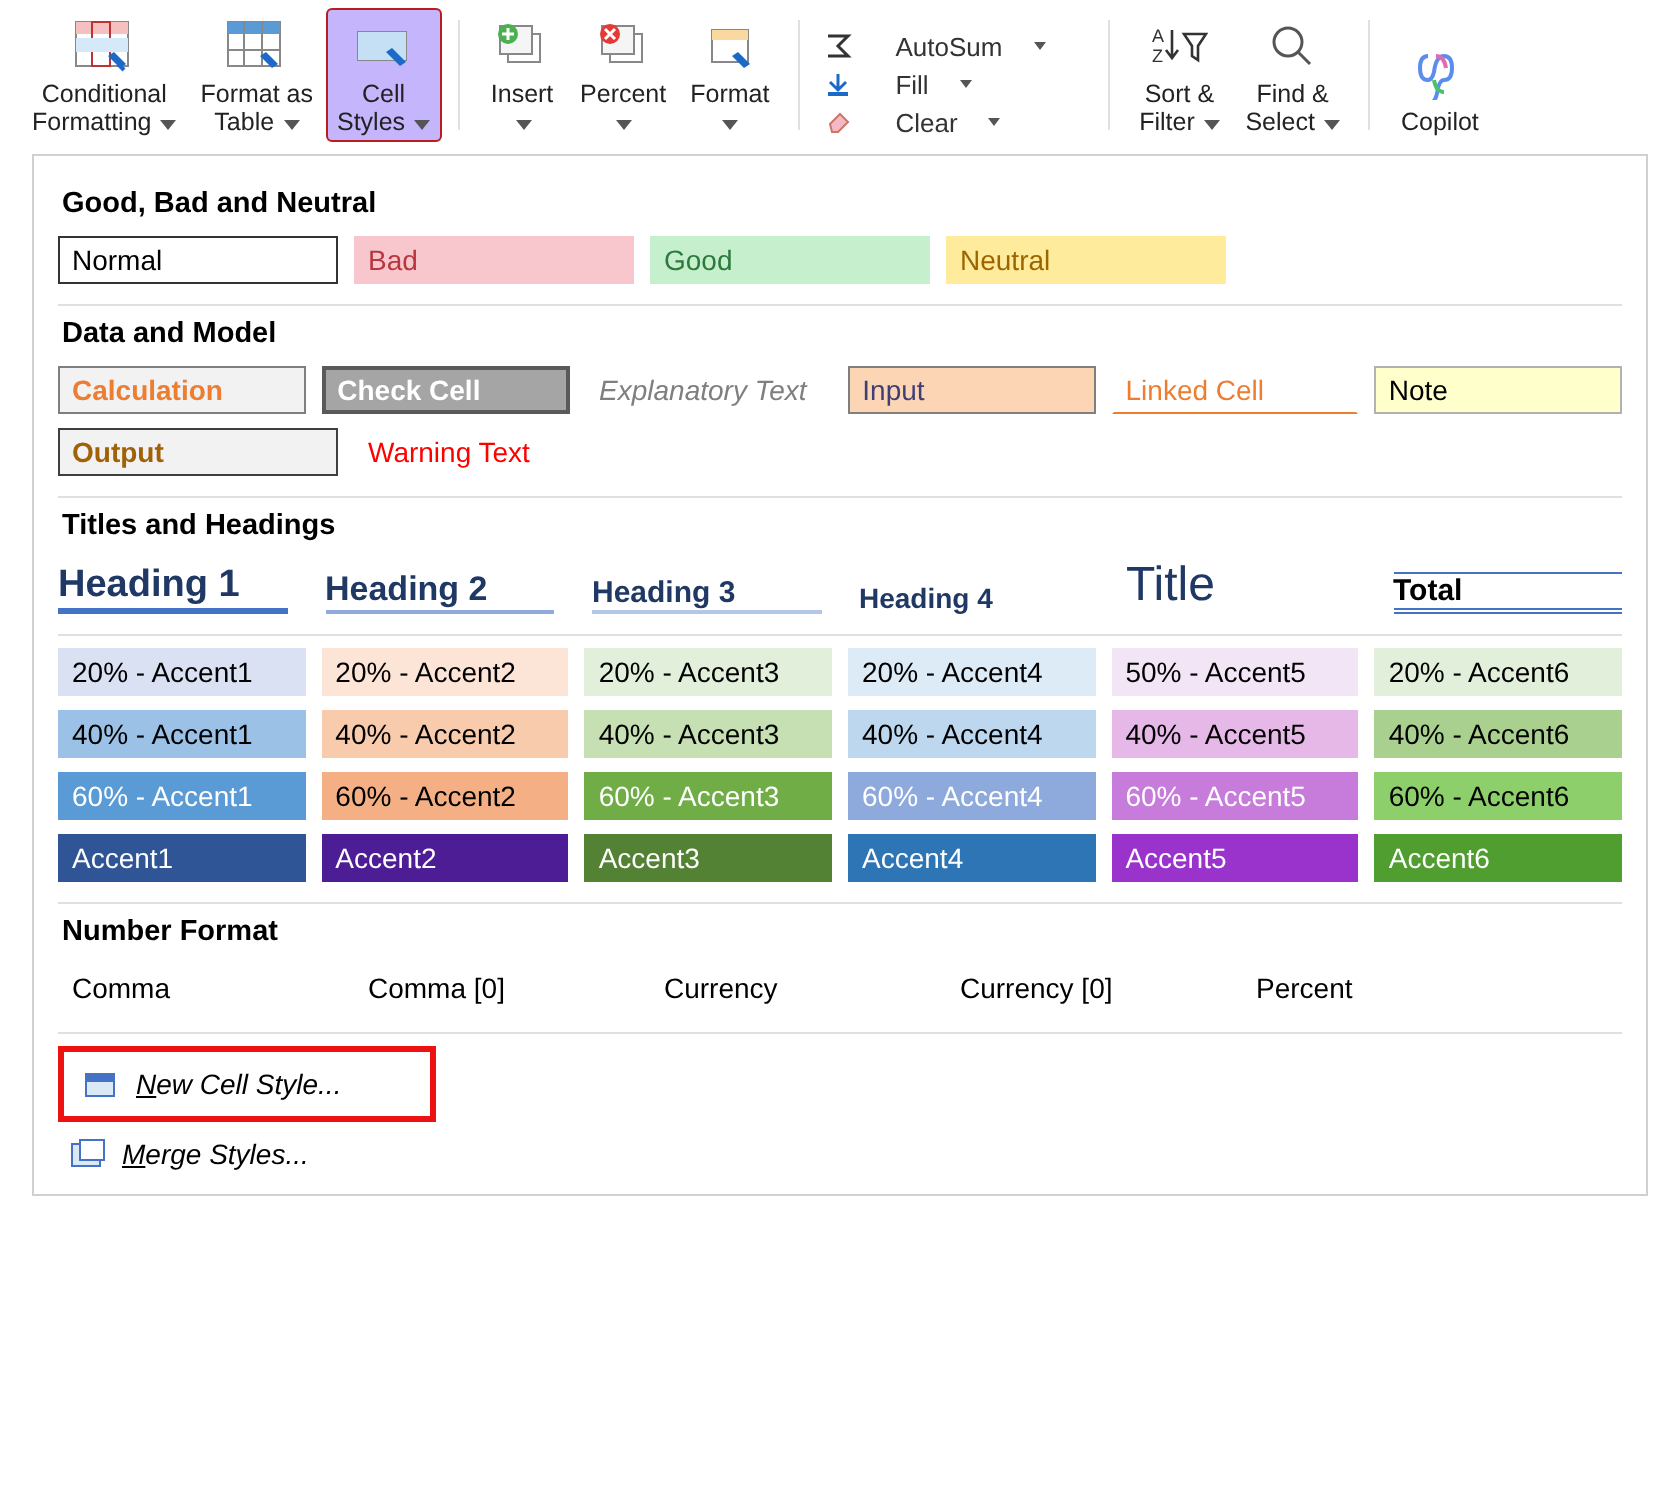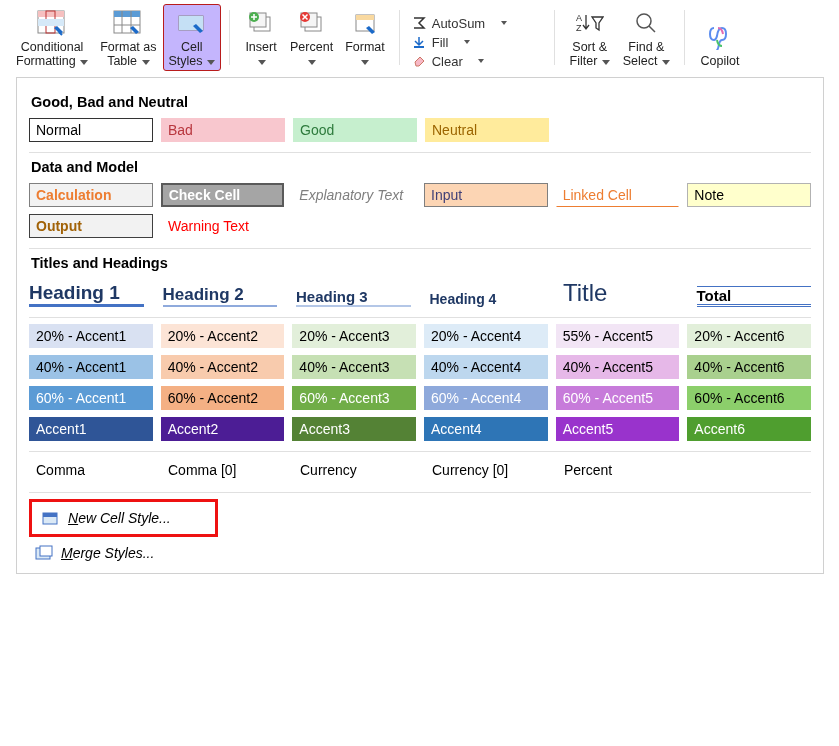--- a/index.html
+++ b/index.html
@@ -7,26 +7,26 @@
   .ribbon { display:flex; align-items:flex-end; padding:4px 4px 6px 4px; background:#fff; }
   .rgroup { display:flex; align-items:flex-end; padding:0 6px; }
   .rsep { width:1px; align-self:stretch; background:#e0e0e0; margin:6px 2px; }
   .rbtn { display:flex; flex-direction:column; align-items:center; justify-content:flex-end; padding:4px 6px 2px 6px; min-width:54px; cursor:default; }
   .rbtn .iconrow { display:flex; align-items:center; justify-content:center; height:30px; }
   .rbtn .lbl { font-size:12.5px; text-align:center; line-height:1.15; margin-top:2px; color:#222; }
   .rbtn.active { background:#c4b5fd; border:1px solid #b91c1c; border-radius:3px; padding:3px 5px 1px 5px; }
   .caret { display:inline-block; width:0; height:0; border-left:4px solid transparent; border-right:4px solid transparent; border-top:5px solid #555; margin-left:1px; vertical-align:middle; }
   .edgroup { display:flex; flex-direction:column; padding:2px 10px; font-size:13px; color:#333; gap:4px; min-width:150px;}
   .edrow { display:flex; align-items:center; gap:6px; }
-  .edrow .txt { flex:0 0 auto; }
+  .edrow .txt { flex:0 0 auto;margin-left:16px; }
   .edrow .tiny { width:14px; height:14px; display:inline-flex; align-items:center; justify-content:center; }
   .gallery { background:#fff; border:1px solid #d0d0d0; margin-left:16px; margin-right:2px; padding:10px 12px 8px 12px; width:808px; }
   .section-title { font-weight:600; font-size:14.5px; margin:6px 0 8px 2px; }
   .row { display:flex; gap:8px; margin-bottom:7px; }
-  .swatch { width:124px; height:24px; display:flex; align-items:center; padding:0 6px; font-size:14px; border:1px solid transparent; }
+  .swatch { width:140px; height:24px; display:flex; align-items:center; padding:0 6px; font-size:14px; border:1px solid transparent; }
   .sep-line { height:1px; background:#e0e0e0; margin:10px 0 6px 0; }
   .head-cell { width:124px; display:flex; align-items:flex-end; font-weight:400; }
   .bottom-item { display:flex; align-items:center; gap:8px; padding:4px 6px; font-size:14px;font-style:italic; }
   .highlight-box { border:3px solid #e11; display:inline-flex; padding:4px 38px 4px 4px;}
   .underline { text-decoration:underline; }
   svg { display:block; }
   .small-drop { width:0;height:0;border-left:3px solid transparent;border-right:3px solid transparent;border-top:4px solid #555; display:inline-block;}
 </style>
 </head>
 <body>
@@ -211,21 +211,21 @@
     <div class="head-cell" style="font-size:24px;color:#1f3864">Title</div>
     <div class="head-cell" style="font-size:15px;font-weight:700;border-top:1px solid #4472c4;border-bottom:3px double #4472c4">Total</div>
   </div>
   <div class="sep-line"></div>
 
   <div class="row">
     <div class="swatch" style="background:#d9e1f2">20% - Accent1</div>
     <div class="swatch" style="background:#fce4d6">20% - Accent2</div>
     <div class="swatch" style="background:#e2efda">20% - Accent3</div>
     <div class="swatch" style="background:#ddebf7">20% - Accent4</div>
-    <div class="swatch" style="background:#f2e5f5">55% - Accent5</div>
+    <div class="swatch" style="background:#f2e5f5">50% - Accent5</div>
     <div class="swatch" style="background:#e2efda">20% - Accent6</div>
   </div>
   <div class="row">
     <div class="swatch" style="background:#9bc2e6">40% - Accent1</div>
     <div class="swatch" style="background:#f8cbad">40% - Accent2</div>
     <div class="swatch" style="background:#c6e0b4">40% - Accent3</div>
     <div class="swatch" style="background:#bdd7ee">40% - Accent4</div>
     <div class="swatch" style="background:#e6b8e8">40% - Accent5</div>
     <div class="swatch" style="background:#a9d08e">40% - Accent6</div>
   </div>
@@ -240,20 +240,21 @@
   <div class="row">
     <div class="swatch" style="background:#2f5597;color:#fff">Accent1</div>
     <div class="swatch" style="background:#4c1d95;color:#fff">Accent2</div>
     <div class="swatch" style="background:#548235;color:#fff">Accent3</div>
     <div class="swatch" style="background:#2e75b6;color:#fff">Accent4</div>
     <div class="swatch" style="background:#9933cc;color:#fff">Accent5</div>
     <div class="swatch" style="background:#4f9e2f;color:#fff">Accent6</div>
   </div>
   <div class="sep-line"></div>
 
+  <div class="section-title">Number Format</div>
   <div class="row">
     <div class="swatch">Comma</div>
     <div class="swatch">Comma [0]</div>
     <div class="swatch">Currency</div>
     <div class="swatch">Currency [0]</div>
     <div class="swatch">Percent</div>
   </div>
   <div class="sep-line"></div>
 
   <div class="highlight-box">

